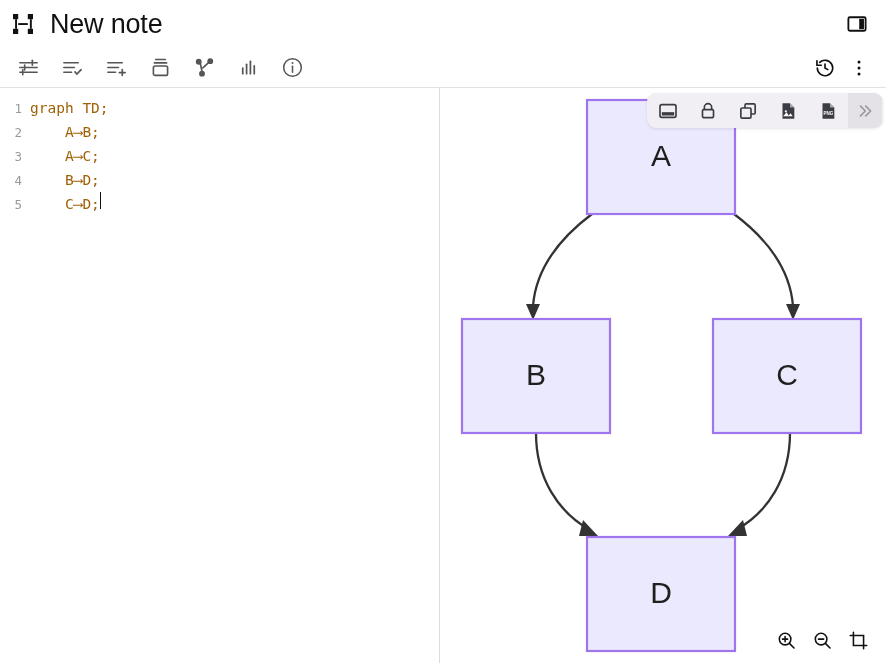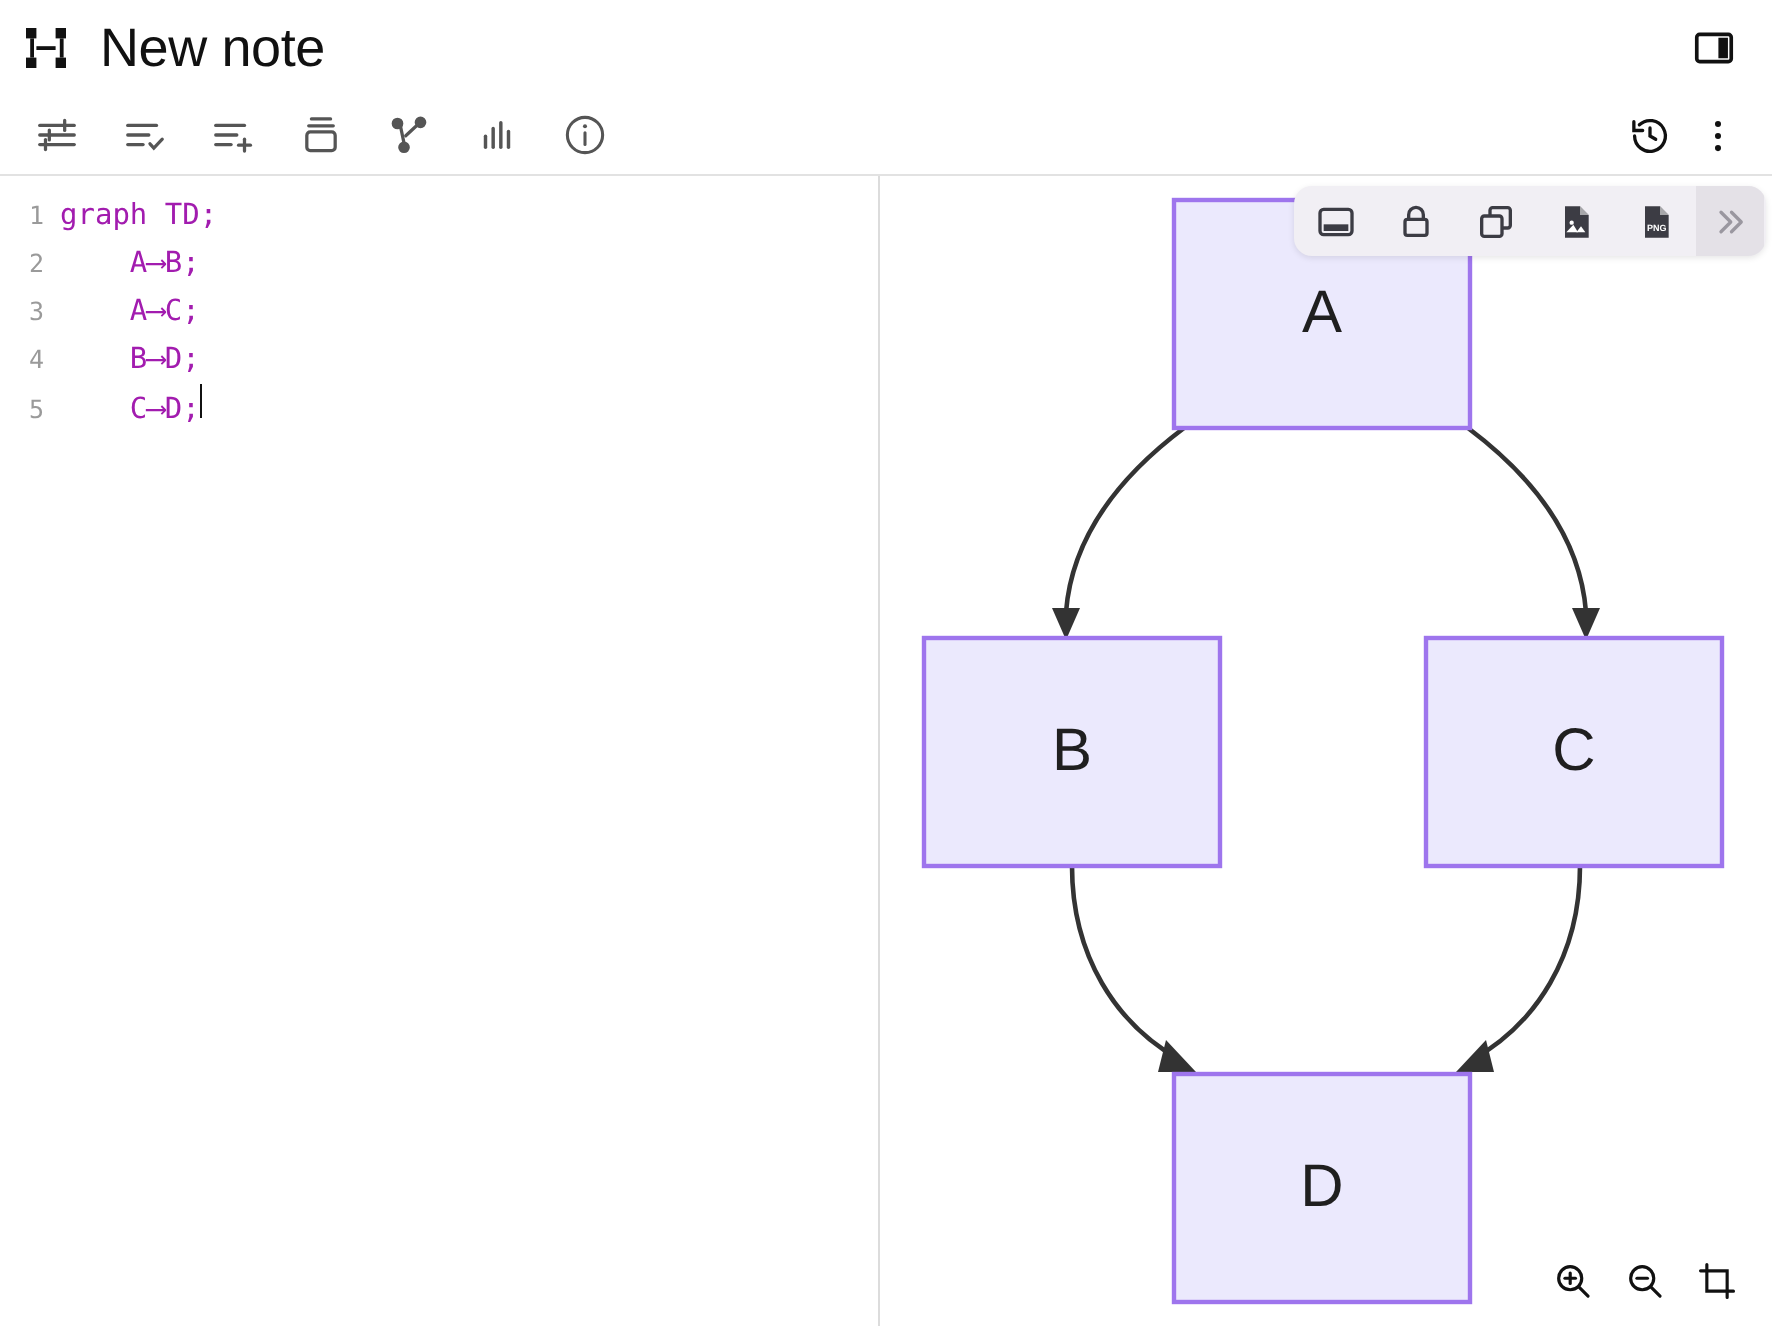--- a/index.html
+++ b/index.html
@@ -108,21 +108,21 @@
     width: 22px;
     flex: 0 0 22px;
     text-align: right;
     color: #9a9a9a;
     font-size: 12.5px;
     padding-right: 0;
     user-select: none;
   }
   .code-txt {
     padding-left: 8px;
-    color: #a21caf;
+    color: #a16207;
     white-space: pre;
     position: relative;
   }
   .caret {
     display: inline-block;
     width: 1px;
     height: 17px;
     background: #111;
     vertical-align: -3px;
     margin-left: 0px;

